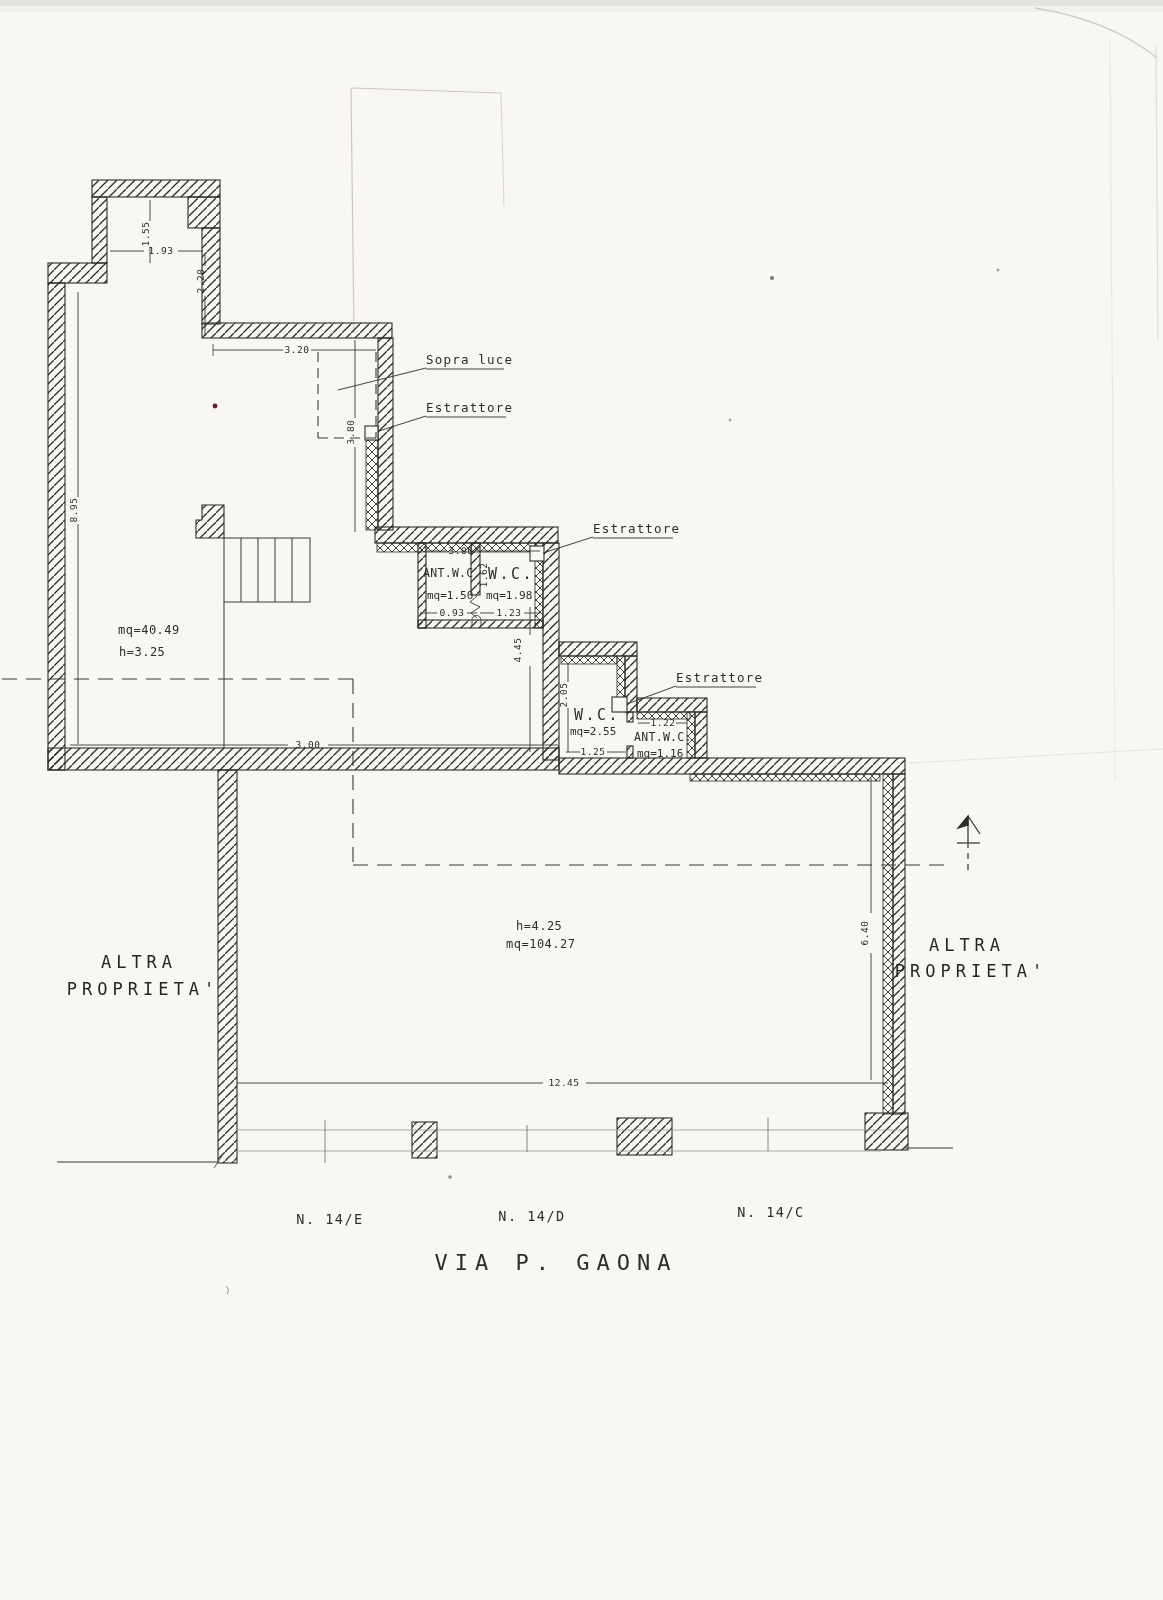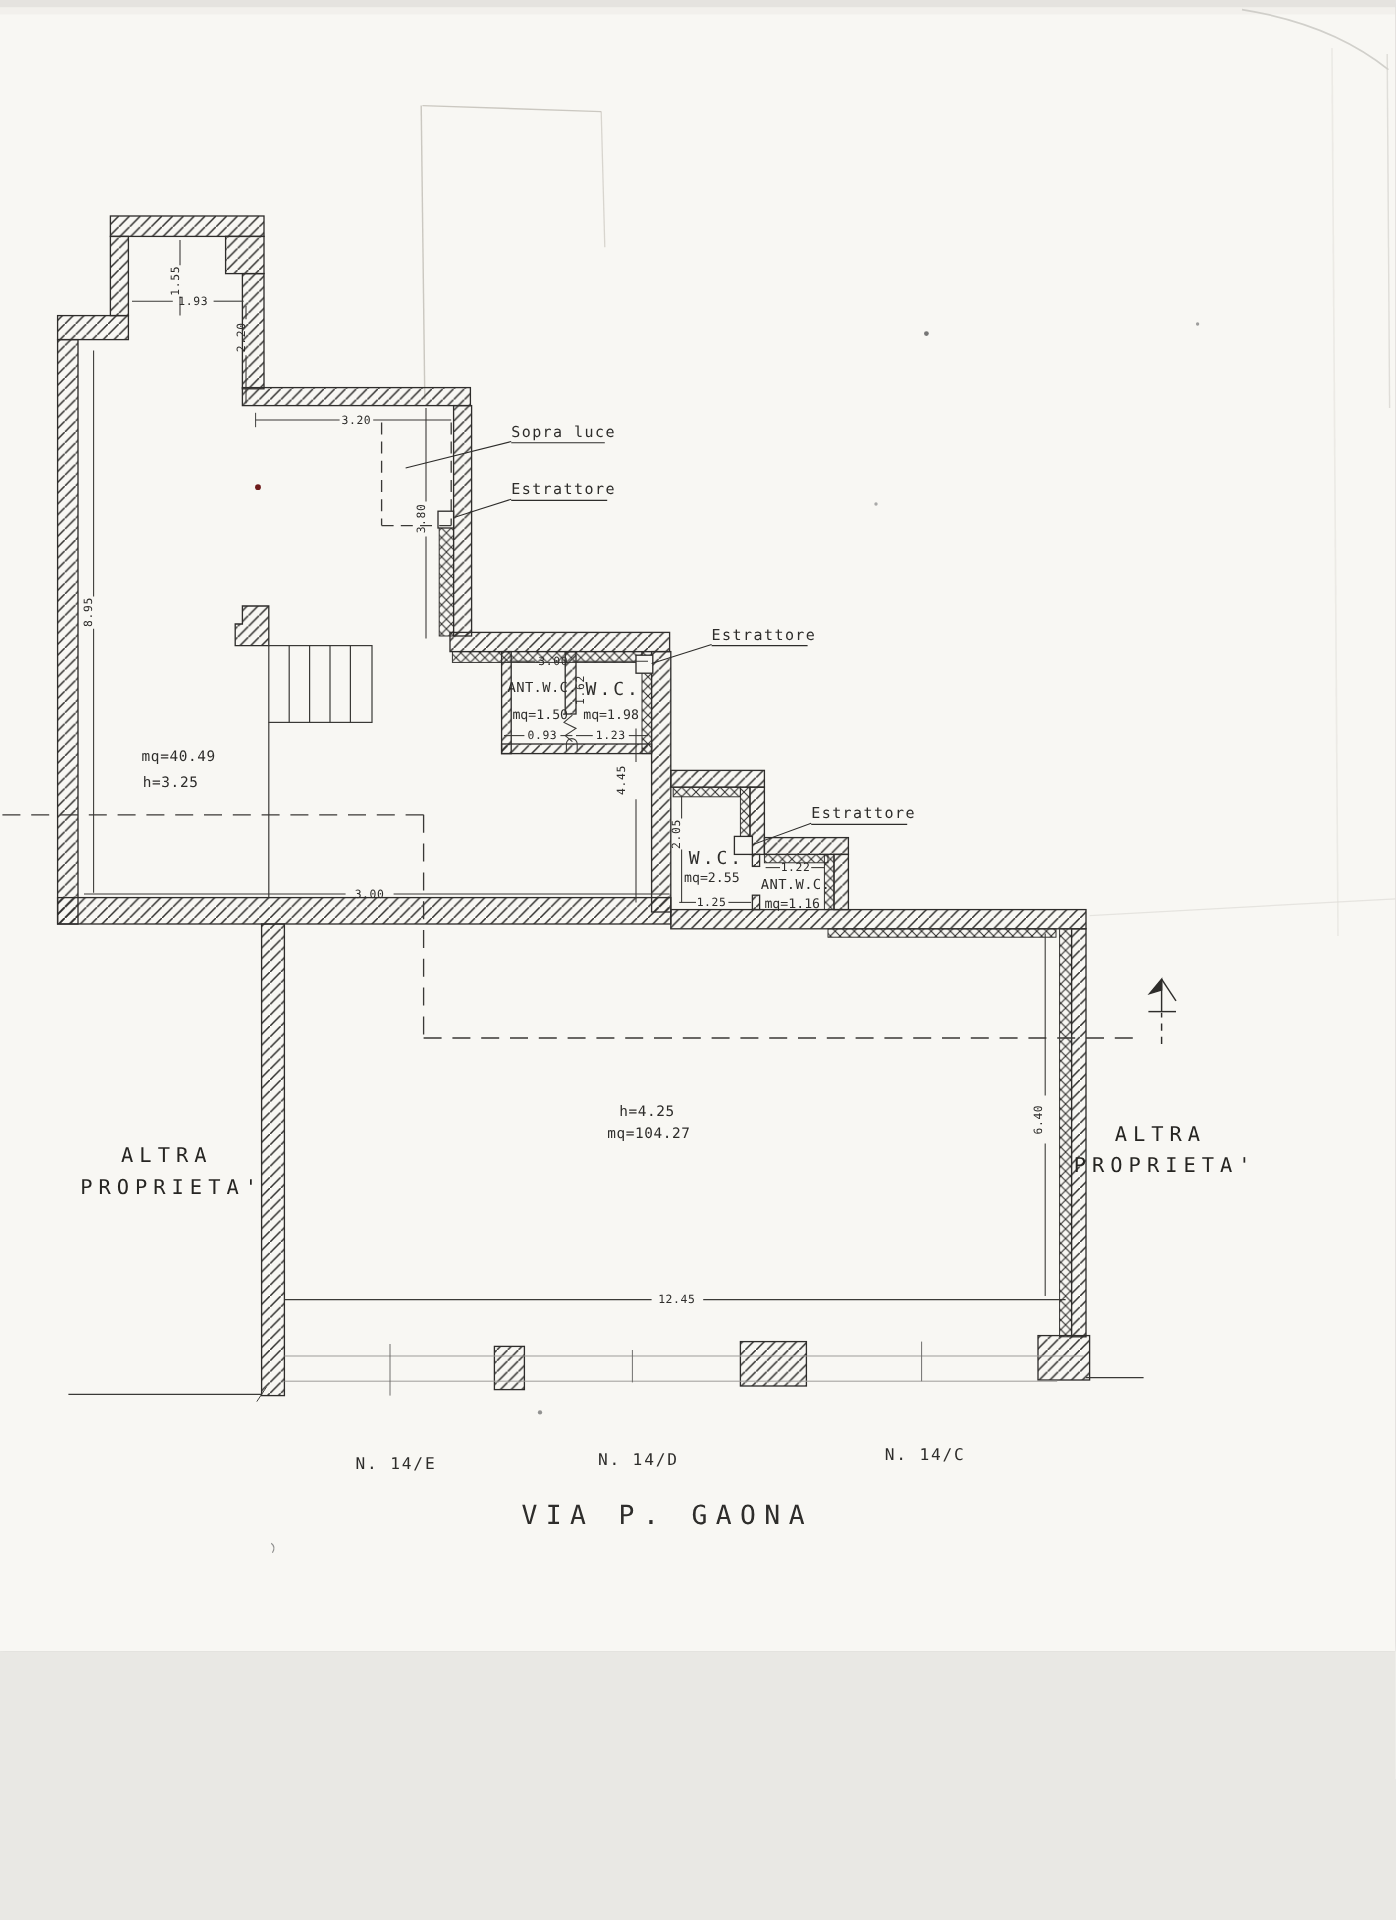--- a/index.html
+++ b/index.html
@@ -1,16 +1,16 @@
 <!DOCTYPE html>
 <html><head>
 <meta charset="utf-8">
 <style>
   html,body{margin:0;padding:0;background:#e9e8e4;}
-  .paper{position:relative;width:1163px;height:1376px;background:#f8f7f3;overflow:hidden;
+  .paper{position:relative;width:1163px;height:1600px;background:#f8f7f3;overflow:hidden;
          box-shadow:0 0 8px rgba(0,0,0,.25);}
   svg{position:absolute;inset:0;}
   .t{font-family:"DejaVu Sans Mono","Liberation Mono",monospace;fill:#2e2d2b;}
   .dim{font-size:9.5px;letter-spacing:.5px;}
   .room{font-size:12px;letter-spacing:.5px;}
   .small{font-size:11px;}
   .rname{font-size:11.5px;letter-spacing:.3px;}
   .wc{font-size:15px;letter-spacing:2.5px;}
   .callout{font-size:12.5px;letter-spacing:1.2px;}
   .big{font-size:17px;letter-spacing:5px;fill:#262522;}

